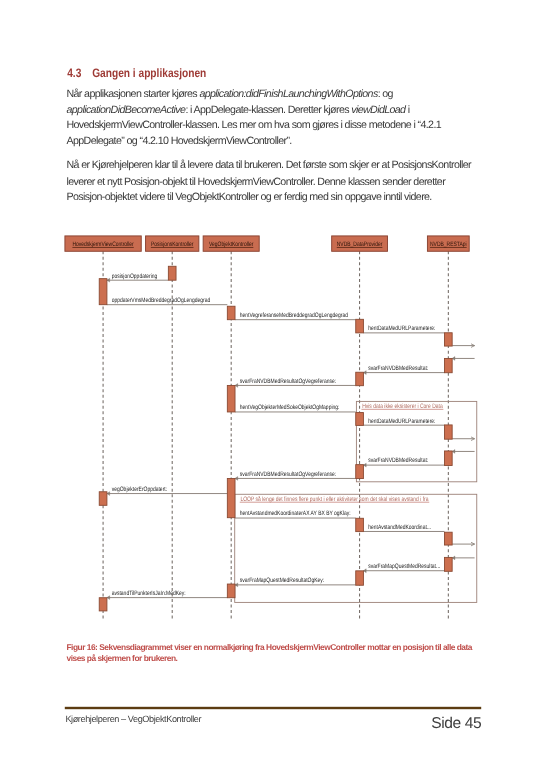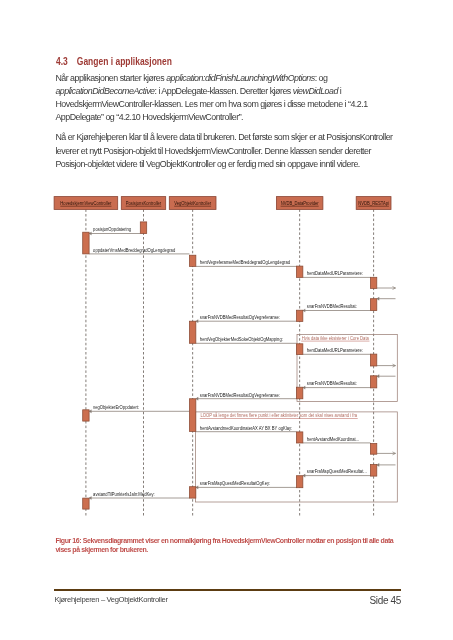--- a/index.html
+++ b/index.html
@@ -12,21 +12,21 @@
   .body-text{position:absolute;left:55.4px;top:71.9px;width:345px;color:#3a3a3a;
       font-size:8.9px;letter-spacing:-0.515px;line-height:13.05px;text-align:left;}
   .body-text p{margin:0 0 7.4px 0;}
   .it{font-style:italic;text-align:center;}
   .figwrap{position:absolute;left:0;top:0;width:453px;height:640px;}
   .caption{position:absolute;left:55.4px;top:535.5px;width:347px;color:#C0504D;
       font-weight:bold;font-size:7px;letter-spacing:-0.42px;line-height:9.8px;}
   .footbar{position:absolute;left:54px;top:588.5px;width:347px;height:2.6px;background:#5c3c12;}
   .footl{position:absolute;left:54.5px;top:594.5px;color:#3f3f3f;font-size:7.6px;
       letter-spacing:-0.34px;white-space:nowrap;}
-  .footr{position:absolute;left:401px;top:594.5px;color:#3f3f3f;font-size:10px;
+  .footr{position:absolute;left:401px;top:594.5px;color:#3f3f3f;font-size:13px;
       letter-spacing:-0.34px;white-space:nowrap;transform:translateX(-100%);}
   svg{display:block;}
   .lltext{font-family:"Liberation Sans",sans-serif;font-size:5.3px;fill:#2b1208;}
   .msgtext{font-family:"Liberation Sans",sans-serif;font-size:5.3px;fill:#1b1b1b;}
   .fragtext{font-family:"Liberation Sans",sans-serif;font-size:5.3px;fill:#b06a5e;}
 </style>
 </head>
 <body>
 
 <div class="page">

